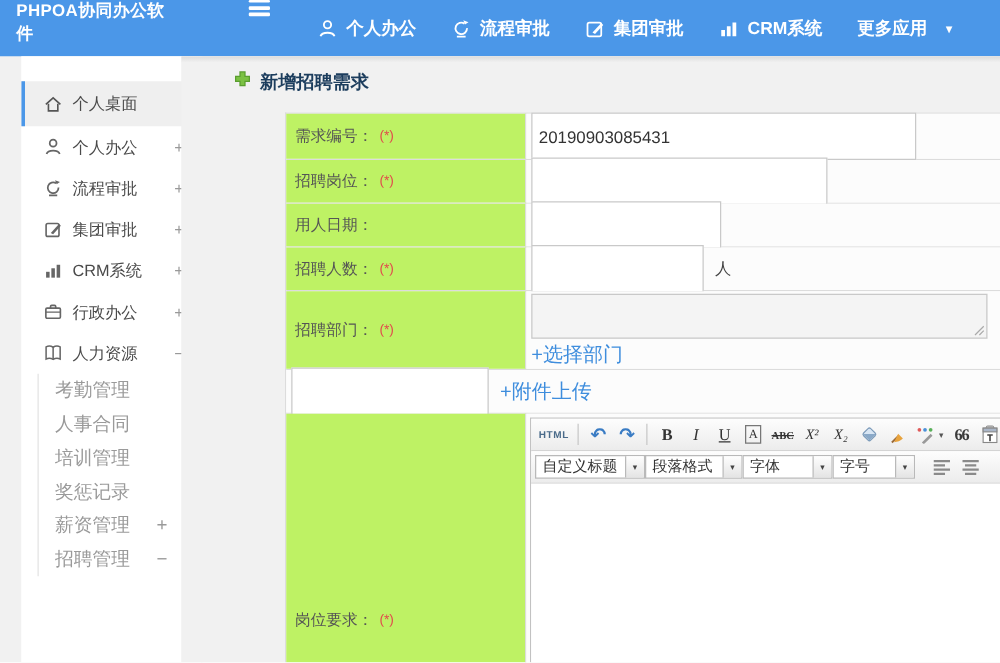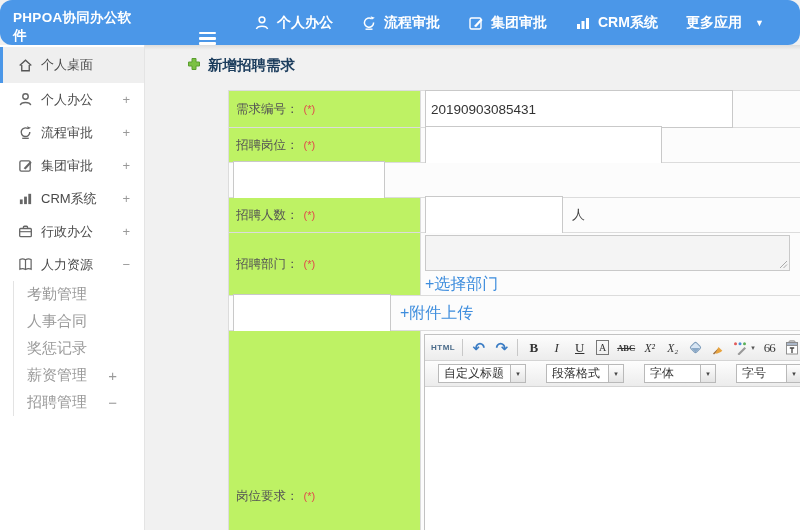--- a/index.html
+++ b/index.html
@@ -2,34 +2,34 @@
 <html><head>
 <meta charset="utf-8">
 <style>
   * { margin:0; padding:0; box-sizing:border-box; }
   html,body { width:800px; height:530px; }
   .screen { position:relative; width:800px; height:530px; overflow:hidden; background:#f1f1f1;
             font-family:"Liberation Sans","DejaVu Sans",sans-serif; }
 
   
   .topbar { position:absolute; top:0; left:0; width:800px; height:45px; background:#4b97e8;
-            display:flex; align-items:flex-end; color:#fff;border-radius:12px; }
+            display:flex; align-items:flex-start; color:#fff; }
   .logo { width:145px; padding-left:13px; font-size:13.5px; font-weight:bold; letter-spacing:.3px; flex-shrink:0; }
   .hamburger { margin-left:54px; width:17px; height:13px; position:relative; cursor:pointer; flex-shrink:0; }
   .hamburger i { position:absolute; left:0; width:17px; height:2.4px; background:#fff; border-radius:1px; }
   .hamburger i:nth-child(1){top:0;} .hamburger i:nth-child(2){top:5.2px;} .hamburger i:nth-child(3){top:10.4px;}
   .topnav { display:flex; align-items:center; margin-left:24px; }
   .nav-item { display:flex; align-items:center; gap:7px; padding:0 14px; height:45px;
               font-size:14px; font-weight:bold; color:#fff; cursor:pointer; white-space:nowrap; }
   .nav-item svg { display:block; }
   .caret { font-size:9px; margin-left:6px; }
 
   
-  .sidebar { position:absolute; top:45px; left:0; width:145px; height:485px; background:#fff;
-             border-right:1px solid #e4e4e4; padding-top:2px; overflow:hidden; }
+  .sidebar { position:absolute; top:45px; left:17px; width:145px; height:485px; background:#fff;
+             border-right:1px solid #e4e4e4; padding-top:20px; overflow:hidden; }
   .side-item { display:flex; align-items:center; height:33px; padding:0 14px 0 17px;
                font-size:13px; color:#4a4a4a; cursor:pointer; }
   .side-item.active { height:36px; background:#efefef; border-left:3px solid #4b97e8; padding-left:14px; }
   .side-item .ico { width:16px; height:16px; margin-right:8px; color:#6b6b6b; display:flex;
                     align-items:center; justify-content:center; flex-shrink:0; }
   .side-item .tg { margin-left:auto; color:#999; font-size:13px; font-weight:normal; }
   .sublist { margin-left:13px; border-left:1px solid #e3e3e3; }
   .sub-item { display:flex; align-items:center; height:27px; padding-left:13px; padding-right:27px;
               font-size:15px; color:#9a9a9a; cursor:pointer; }
   .sub-item .tg { margin-left:auto; color:#9a9a9a; }
@@ -78,24 +78,24 @@
   .sep { width:1px; height:17px; background:#c8c8c8; margin:0 4px; flex-shrink:0; }
   .undo-g,.redo-g { color:#3a7cc4; font-size:15px; font-weight:bold; }
   .bold-b{font-weight:bold; font-size:13px;} .ital-b{font-style:italic; font-size:13px;}
   .und-b{text-decoration:underline; font-size:13px;}
   .boxA { border:1px solid #777; font-size:10px; padding:0 2px; line-height:12px; height:15px;
           display:flex; align-items:center; }
   .strike-b { font-size:8.5px; font-weight:bold; text-decoration:line-through; }
   .supsub { font-size:11.5px; font-style:italic; }
   .eraser { width:9px; height:9px; border:1px solid #7d9cbb; border-radius:2px;
             background:linear-gradient(135deg,#d8e6f4 50%,#8aa9c8 50%); transform:rotate(45deg); }
-  .quote66 { font-weight:normal; font-size:13px; letter-spacing:-1px; color:#3a3a3a; }
+  .quote66 { font-weight:bold; font-size:13px; letter-spacing:-1px; color:#3a3a3a; }
   .mini-caret { font-size:7px; color:#555; margin-left:3px; }
   .sel { display:flex; align-items:center; height:19px; background:#fff;
-         border:1px solid #b9b9b9; margin:0 10px; cursor:pointer; }
+         border:1px solid #b9b9b9; margin:0 0; cursor:pointer; }
   .sel .lbl { flex:1; padding:0 5px; font-size:12px; color:#333; white-space:nowrap; overflow:hidden; }
   .sel .arrowbox { width:15px; height:100%; border-left:1px solid #b9b9b9; display:flex; align-items:center;
                    justify-content:center; font-size:7px; color:#444;
                    background:linear-gradient(#fefefe,#e4e4e4); }
   .sw1{width:88px;} .sw2{width:78px;} .sw3{width:72px;} .sw4{width:66px;}
   .align-group { display:flex; margin-left:10px; }
   .edit-area { flex:1; background:#fff; }
 </style>
 </head>
 <body>
@@ -230,20 +230,23 @@
     </div>
 
     <div class="sublist">
       <div class="sub-item">
         <span>考勤管理</span>
       </div>
       <div class="sub-item">
         <span>人事合同</span>
       </div>
       <div class="sub-item">
+        <span>培训管理</span>
+      </div>
+      <div class="sub-item">
         <span>奖惩记录</span>
       </div>
       <div class="sub-item">
         <span>薪资管理</span>
         <span class="tg">+</span>
       </div>
       <div class="sub-item">
         <span>招聘管理</span>
         <span class="tg">−</span>
       </div>
@@ -276,20 +279,23 @@
         <div class="flabel">
           <span>招聘岗位：</span>
           <span class="req">(*)</span>
         </div>
         <div class="fvalue">
           <input class="inp w2" style="">
         </div>
       </div>
 
       <div class="frow h35">
+        <div class="flabel">
+          <span>用人日期：</span>
+        </div>
         <div class="fvalue">
           <input class="inp w3" style="">
         </div>
       </div>
 
       <div class="frow h35">
         <div class="flabel">
           <span>招聘人数：</span>
           <span class="req">(*)</span>
         </div>

